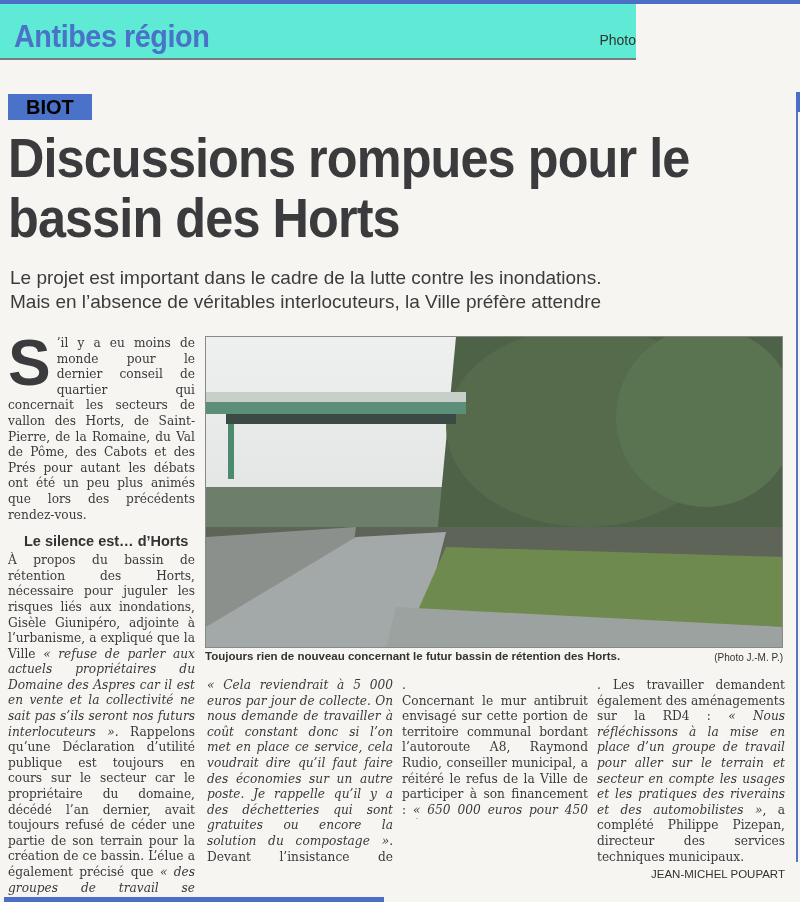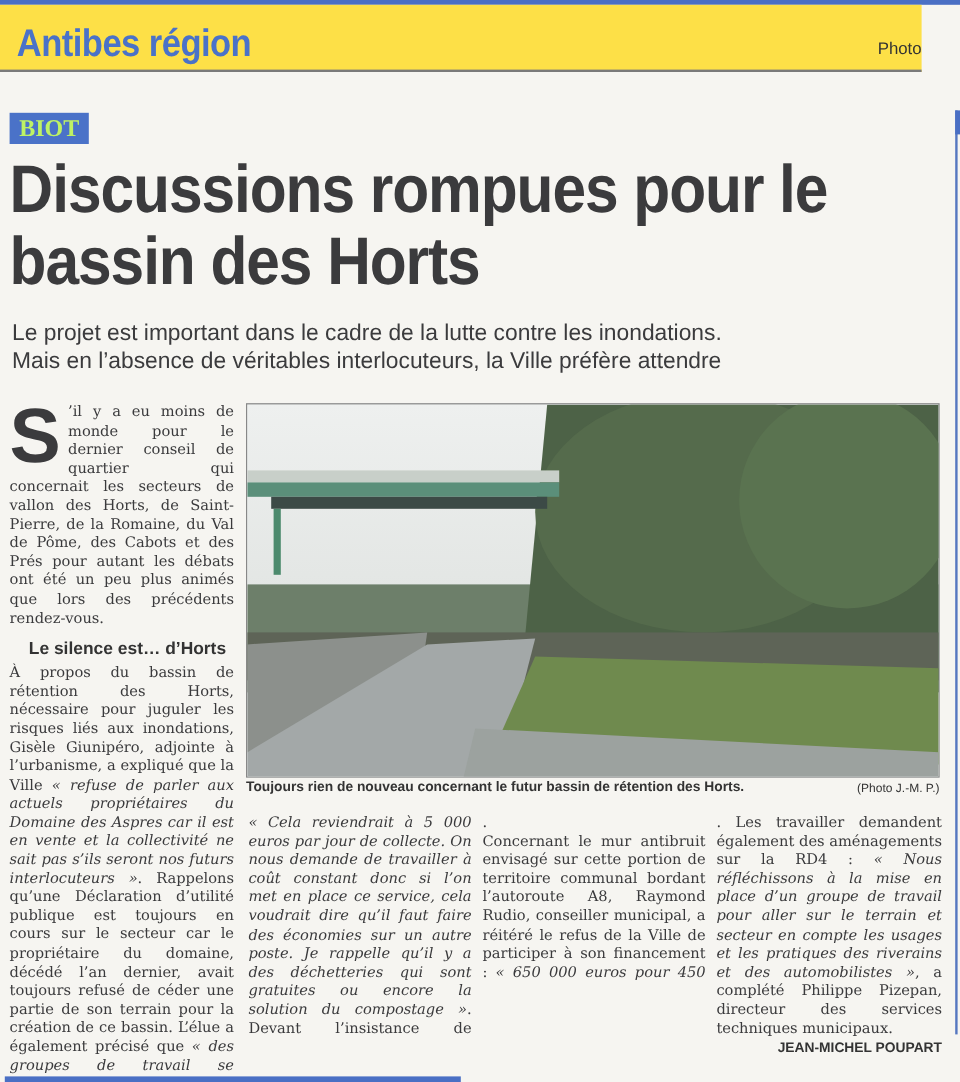--- a/index.html
+++ b/index.html
@@ -5,43 +5,43 @@
   * { box-sizing: border-box; margin: 0; padding: 0; }
   html, body { width: 800px; height: 902px; overflow: hidden; }
   body {
     background: #f6f5f1;
     font-family: "DejaVu Serif", serif;
     color: #3a3a3c;
     position: relative;
   }
   .topbar { position: absolute; left: 0; top: 0; width: 800px; height: 4px; background: #4a6fc4; }
   .section-header {
-    position: absolute; left: 0; top: 4px; width: 768px; height: 56px;
-    background: #fde047;
+    position: absolute; left: 0; top: 4px; width: 636px; height: 56px;
+    background: #5eead4;
     border-bottom: 2px solid #7a7a7a;
   }
   .section-title {
     position: absolute; left: 14px; top: 14px;
     font-family: "Liberation Sans", sans-serif; font-weight: bold;
     font-size: 32px; color: #4a72c8; letter-spacing: -0.5px;
     transform: scaleX(0.9); transform-origin: left center;
   }
   .section-date {
     position: absolute; right: 0; top: 28px;
     font-family: "Liberation Sans", sans-serif; font-size: 14px; color: #333;
   }
   .right-strip {
     position: absolute; left: 796px; top: 92px; width: 4px; height: 770px;
     border-left: 2px solid #5577c0;
   }
   .right-strip .cap { position: absolute; left: -2px; top: 0; width: 6px; height: 20px; background: #4a6fc4; }
   .kicker {
-    position: absolute; left: 8px; top: 94px; height: 26px; padding: 0 8px;
-    background: #4a72c8; color: #bef264;
-    font-family: Liberation Serif, serif; font-weight: bold; font-size: 20px; line-height: 26px;
+    position: absolute; left: 8px; top: 94px; height: 26px; padding: 0 18px;
+    background: #4a72c8; color: #000000;
+    font-family: Liberation Sans, sans-serif; font-weight: bold; font-size: 20px; line-height: 26px;
   }
   .headline {
     position: absolute; left: 8px; top: 128px; width: 790px;
     font-family: "Liberation Sans", sans-serif; font-weight: bold;
     font-size: 56px; line-height: 60px; color: #3b3b3d;
     transform: scaleX(0.9); transform-origin: left top; letter-spacing: -1px;
   }
   .deck {
     position: absolute; left: 10px; top: 266px; width: 790px;
     font-family: "Liberation Sans", sans-serif; font-size: 19px; line-height: 24px; color: #3b3b3d;
@@ -58,21 +58,21 @@
   .dropcap {
     float: left; font-family: "Liberation Sans", sans-serif; font-weight: bold;
     font-size: 64px; line-height: 50px; margin: 2px 6px 0 0; color: #3b3b3d;
   }
   .subhead {
     font-family: "Liberation Sans", sans-serif; font-weight: bold; font-size: 14.5px;
     line-height: 17px; color: #333; margin: 10px 0 3px 16px; text-align: left;
   }
   .col3 .subhead { margin-top: 8px; }
   .byline {
-    text-align: right; font-family: "Liberation Sans", sans-serif; font-weight: bold;
+    text-align: right; font-family: "Liberation Sans", sans-serif; font-weight: normal;
     font-size: 11.5px; margin-top: 2px; color: #333;
   }
   .photo {
     position: absolute; left: 205px; top: 336px; width: 578px; height: 312px;
     border: 1px solid #888; overflow: hidden; background: #dfe3e2;
   }
   .caption {
     position: absolute; left: 205px; top: 650px; width: 578px;
     font-family: "Liberation Sans", sans-serif; font-size: 11.5px; color: #333;
   }

